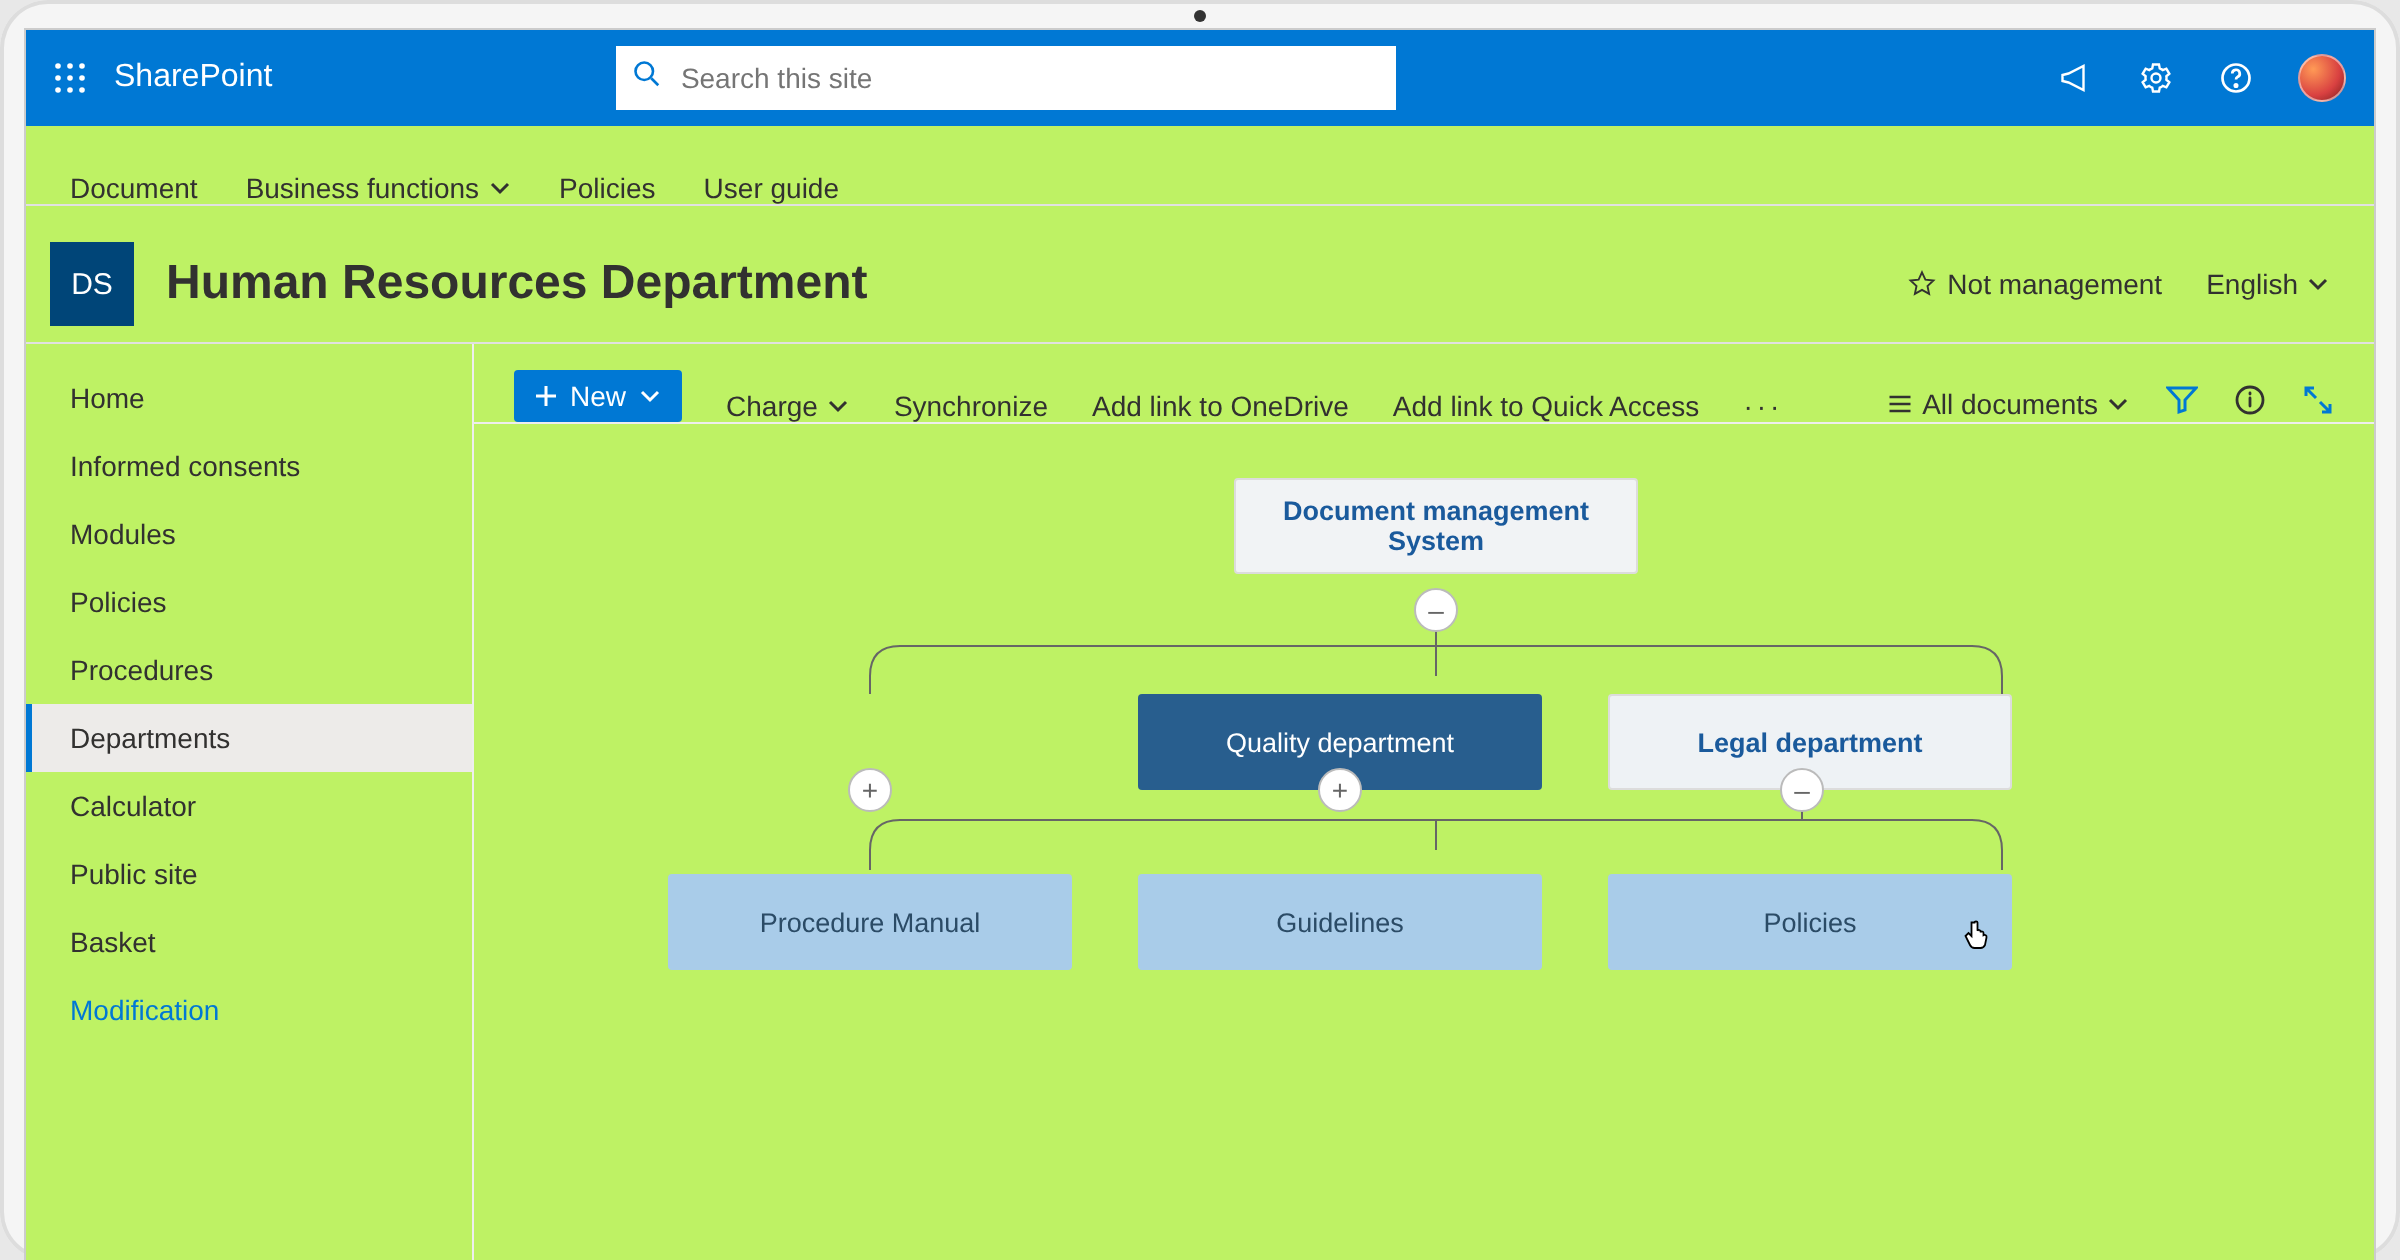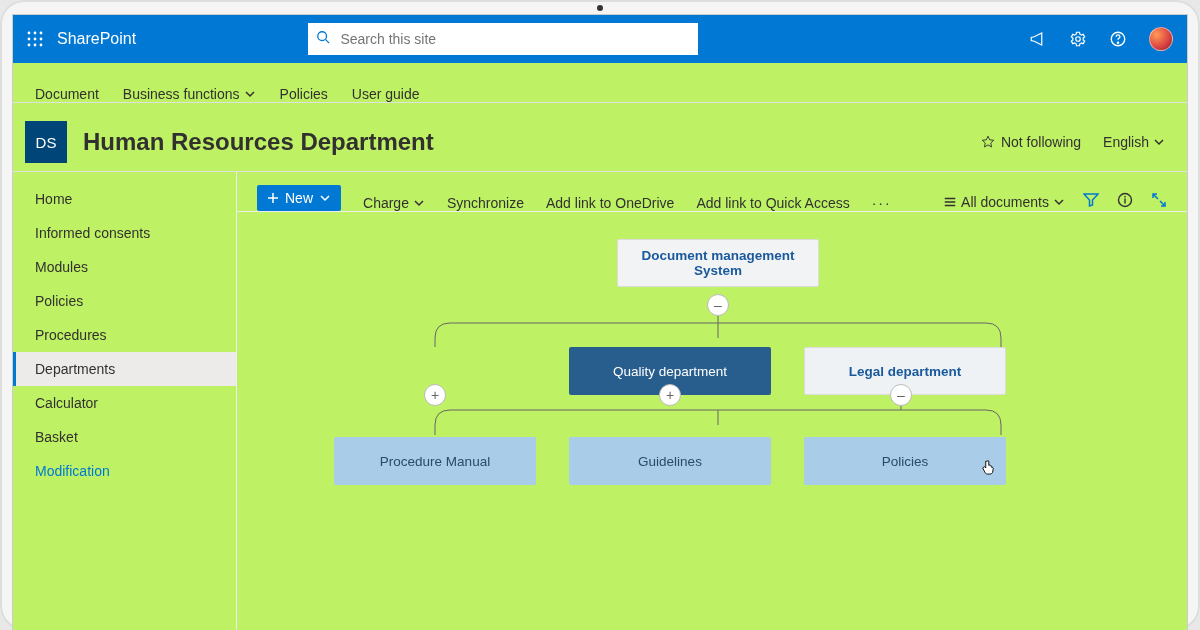--- a/index.html
+++ b/index.html
@@ -287,40 +287,41 @@
     <div class="site-header">
       <div class="site-logo">
           <span>DS</span>
         </div>
       <div class="site-title">Human Resources Department</div>
       <div class="site-header-right">
         <div class="follow">
           <svg width="14" height="14" viewBox="0 0 24 24" fill="none" stroke="currentColor" stroke-width="1.6">
               <path d="M12 2l2.9 6.3 6.9.7-5.1 4.7 1.4 6.8L12 17l-6.1 3.5 1.4-6.8L2.2 9l6.9-.7z"></path>
             </svg>
-          <span>Not following</span>
+          <span>Not management</span>
         </div>
         <div class="lang">
           <span>English</span>
           <svg class="chevron-down" viewBox="0 0 12 12" fill="none" stroke="currentColor" stroke-width="1.5">
               <path d="M2 4l4 4 4-4"></path>
             </svg>
         </div>
       </div>
     </div>
 
     <div class="main-area">
       <div class="left-nav">
         <div class="left-nav-item">Home</div>
         <div class="left-nav-item">Informed consents</div>
         <div class="left-nav-item">Modules</div>
         <div class="left-nav-item">Policies</div>
         <div class="left-nav-item">Procedures</div>
         <div class="left-nav-item selected">Departments</div>
         <div class="left-nav-item">Calculator</div>
+        <div class="left-nav-item">Public site</div>
         <div class="left-nav-item">Basket</div>
         <div class="left-nav-item link">Modification</div>
       </div>
 
       <div class="content">
         <div class="command-bar">
           <div class="btn-new">
             <svg width="12" height="12" viewBox="0 0 12 12" stroke="currentColor" stroke-width="1.5">
                 <path d="M6 1v10M1 6h10"></path>
               </svg>

